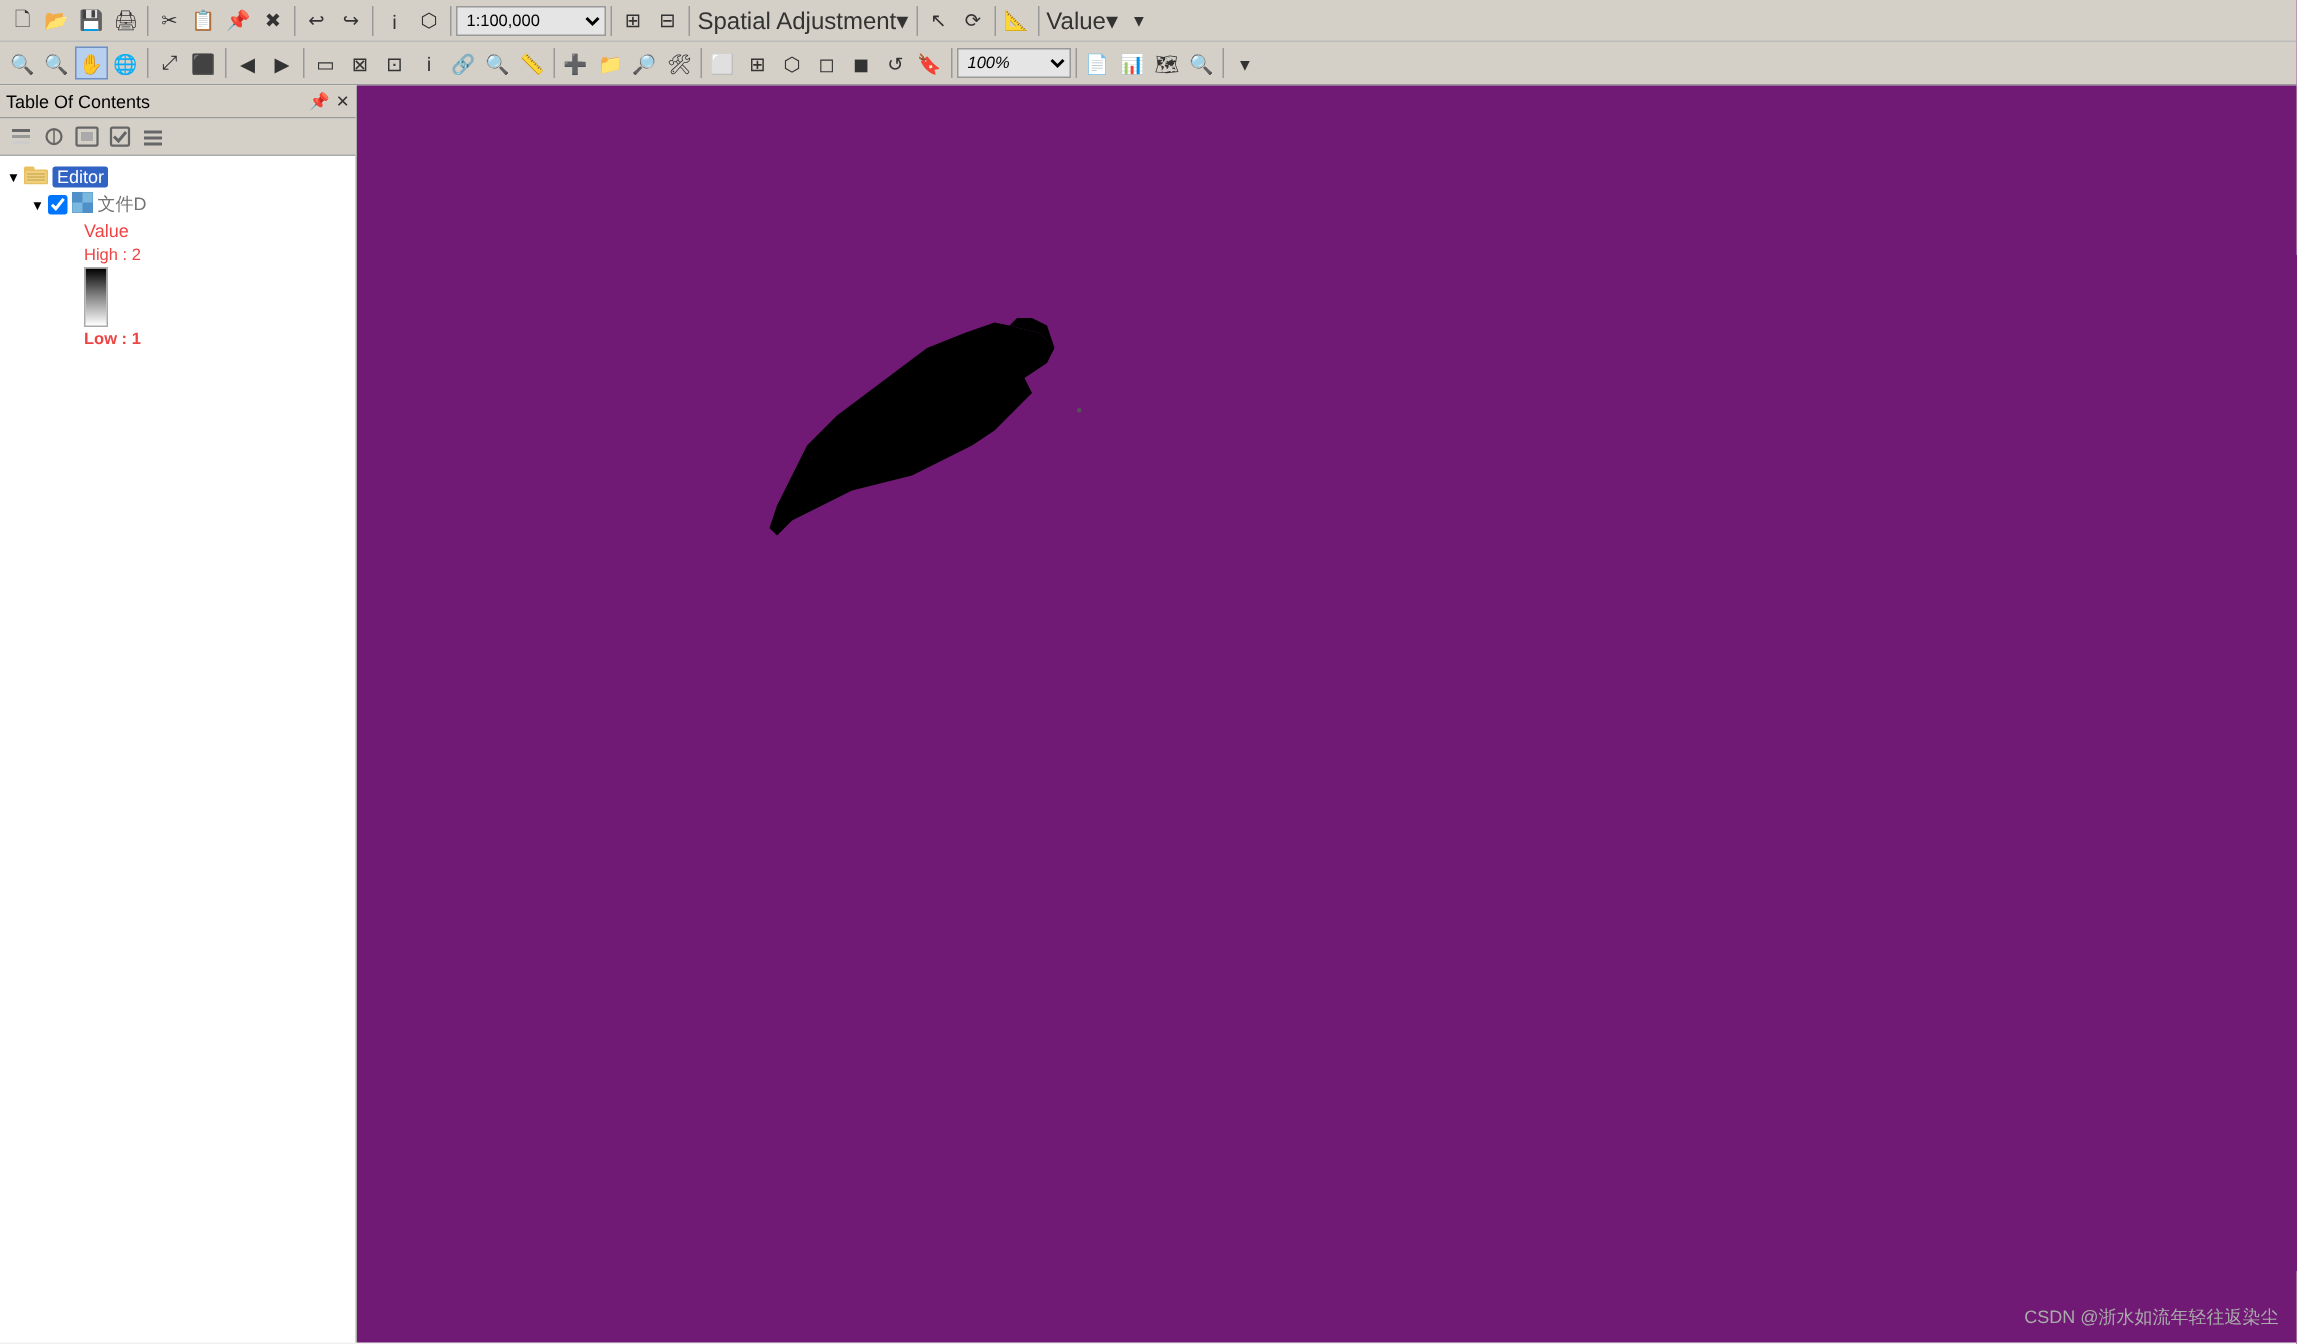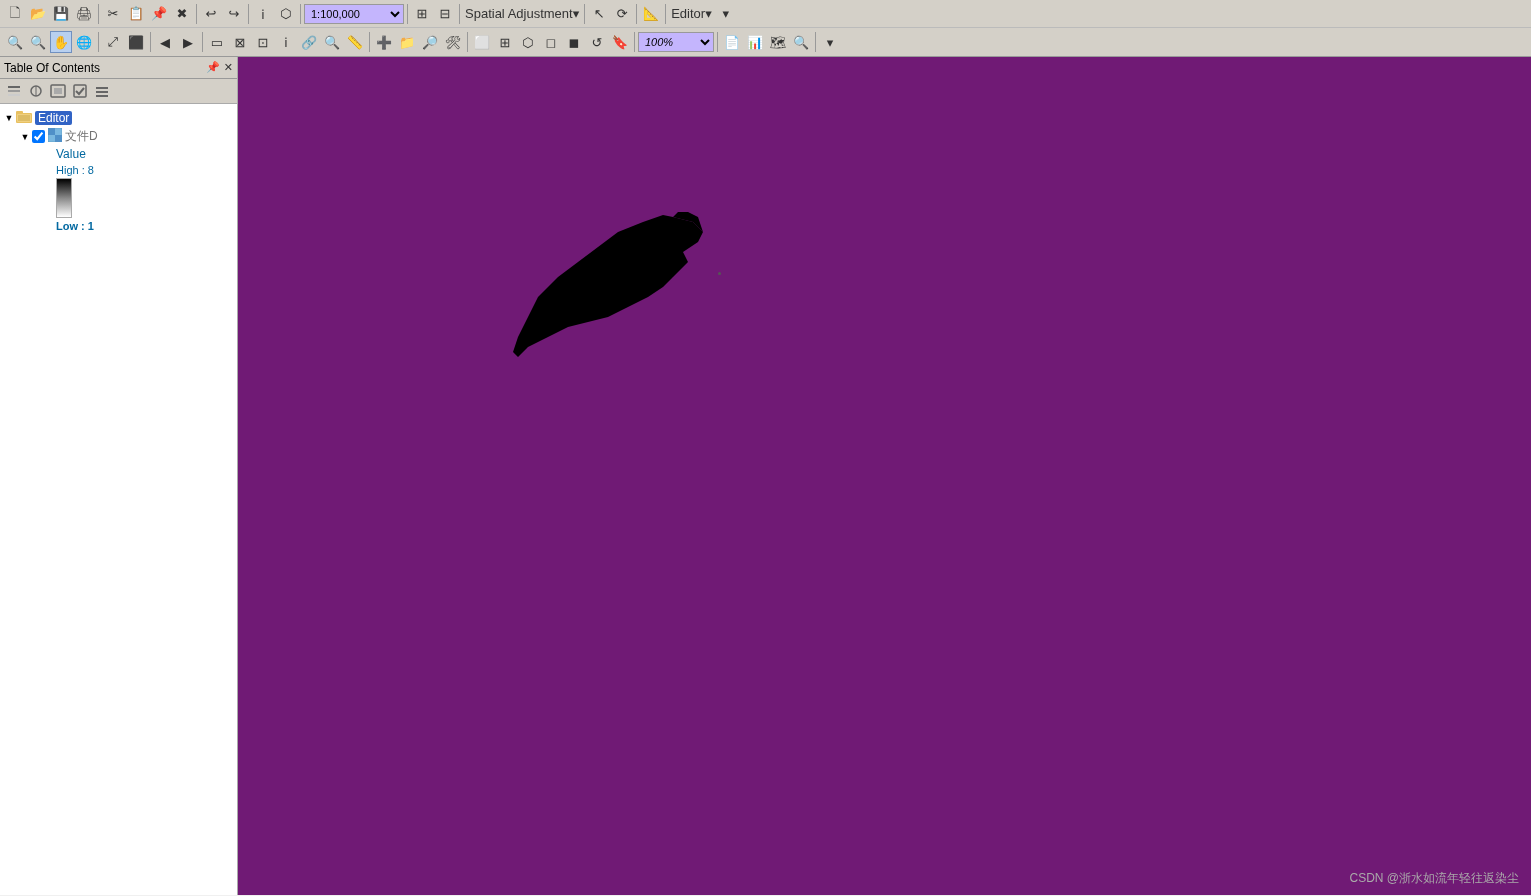--- a/index.html
+++ b/index.html
@@ -22,23 +22,23 @@
     .tb-btn {
       width: 22px; height: 22px;
       background: #d4d0c8;
       border: 1px solid transparent;
       display: flex; align-items: center; justify-content: center;
       cursor: pointer;
       font-size: 13px;
       color: #333;
     }
     .tb-sep { width: 1px; height: 20px; background: #999; margin: 0 2px; }
-    .tb-label { font-size: 13px; color: #333; padding: 0 2px; }
+    .tb-label { font-size: 16px; color: #333; padding: 0 2px; }
     .tb-dropdown {
-      height: 20px; font-size: 11px; border: 1px solid #999; background: #c4b5fd; padding: 0 2px;
+      height: 20px; font-size: 11px; border: 1px solid #999; background: #e5e5e5; padding: 0 2px;
     }
 
     
     .main-layout {
       display: flex;
       height: calc(896px - 58px);
     }
 
     
     .toc-panel {
@@ -119,21 +119,21 @@
     }
 
     
     .legend-row {
       display: flex;
       align-items: center;
       padding: 1px 2px;
       padding-left: 56px;
     }
     .legend-label {
-      font-size: 12px; color: #0369a1;
+      font-size: 12px; color: #ef4444;
     }
     .legend-gradient {
       width: 16px;
       height: 40px;
       background: linear-gradient(to bottom, #000000, #888888, #ffffff);
       border: 1px solid #aaa;
       margin-right: 6px;
     }
 
     
@@ -199,21 +199,21 @@
     <button class="tb-btn">⊞</button>
     <button class="tb-btn">⊟</button>
     <div class="tb-sep"></div>
     <span class="tb-label">Spatial Adjustment▾</span>
     <div class="tb-sep"></div>
     <button class="tb-btn">↖</button>
     <button class="tb-btn">⟳</button>
     <div class="tb-sep"></div>
     <button class="tb-btn">📐</button>
     <div class="tb-sep"></div>
-    <span class="tb-label">Editor▾</span>
+    <span class="tb-label">Value▾</span>
     <button class="tb-btn">▾</button>
   </div>
 
   <div class="toolbar-row">
     <button class="tb-btn" title="Zoom In">🔍</button>
     <button class="tb-btn" title="Zoom Out">🔍</button>
     <button class="tb-btn" title="Pan" style="background:#b8d0f0; border: 1px solid #7090c0;">✋</button>
     <button class="tb-btn">🌐</button>
     <div class="tb-sep"></div>
     <button class="tb-btn">⤢</button>
@@ -332,21 +332,21 @@
         </span>
         <span class="tree-label">文件D</span>
       </div>
 
       <div class="legend-row">
         <span class="legend-label">Value</span>
       </div>
 
       <div style="padding-left: 56px; display: flex; align-items: flex-start; padding-top: 2px;">
         <div style="display: flex; flex-direction: column; margin-right: 6px;">
-          <span class="legend-label" style="font-size:11px; margin-bottom:2px;">High : 8</span>
+          <span class="legend-label" style="font-size:11px; margin-bottom:2px;">High : 2</span>
           <div class="legend-gradient"></div>
           <span class="legend-label" style="font-size:11px; margin-top:2px;font-weight:bold;">Low : 1</span>
         </div>
       </div>
 
     </div>
   </div>
 
   <div class="map-area">
 

